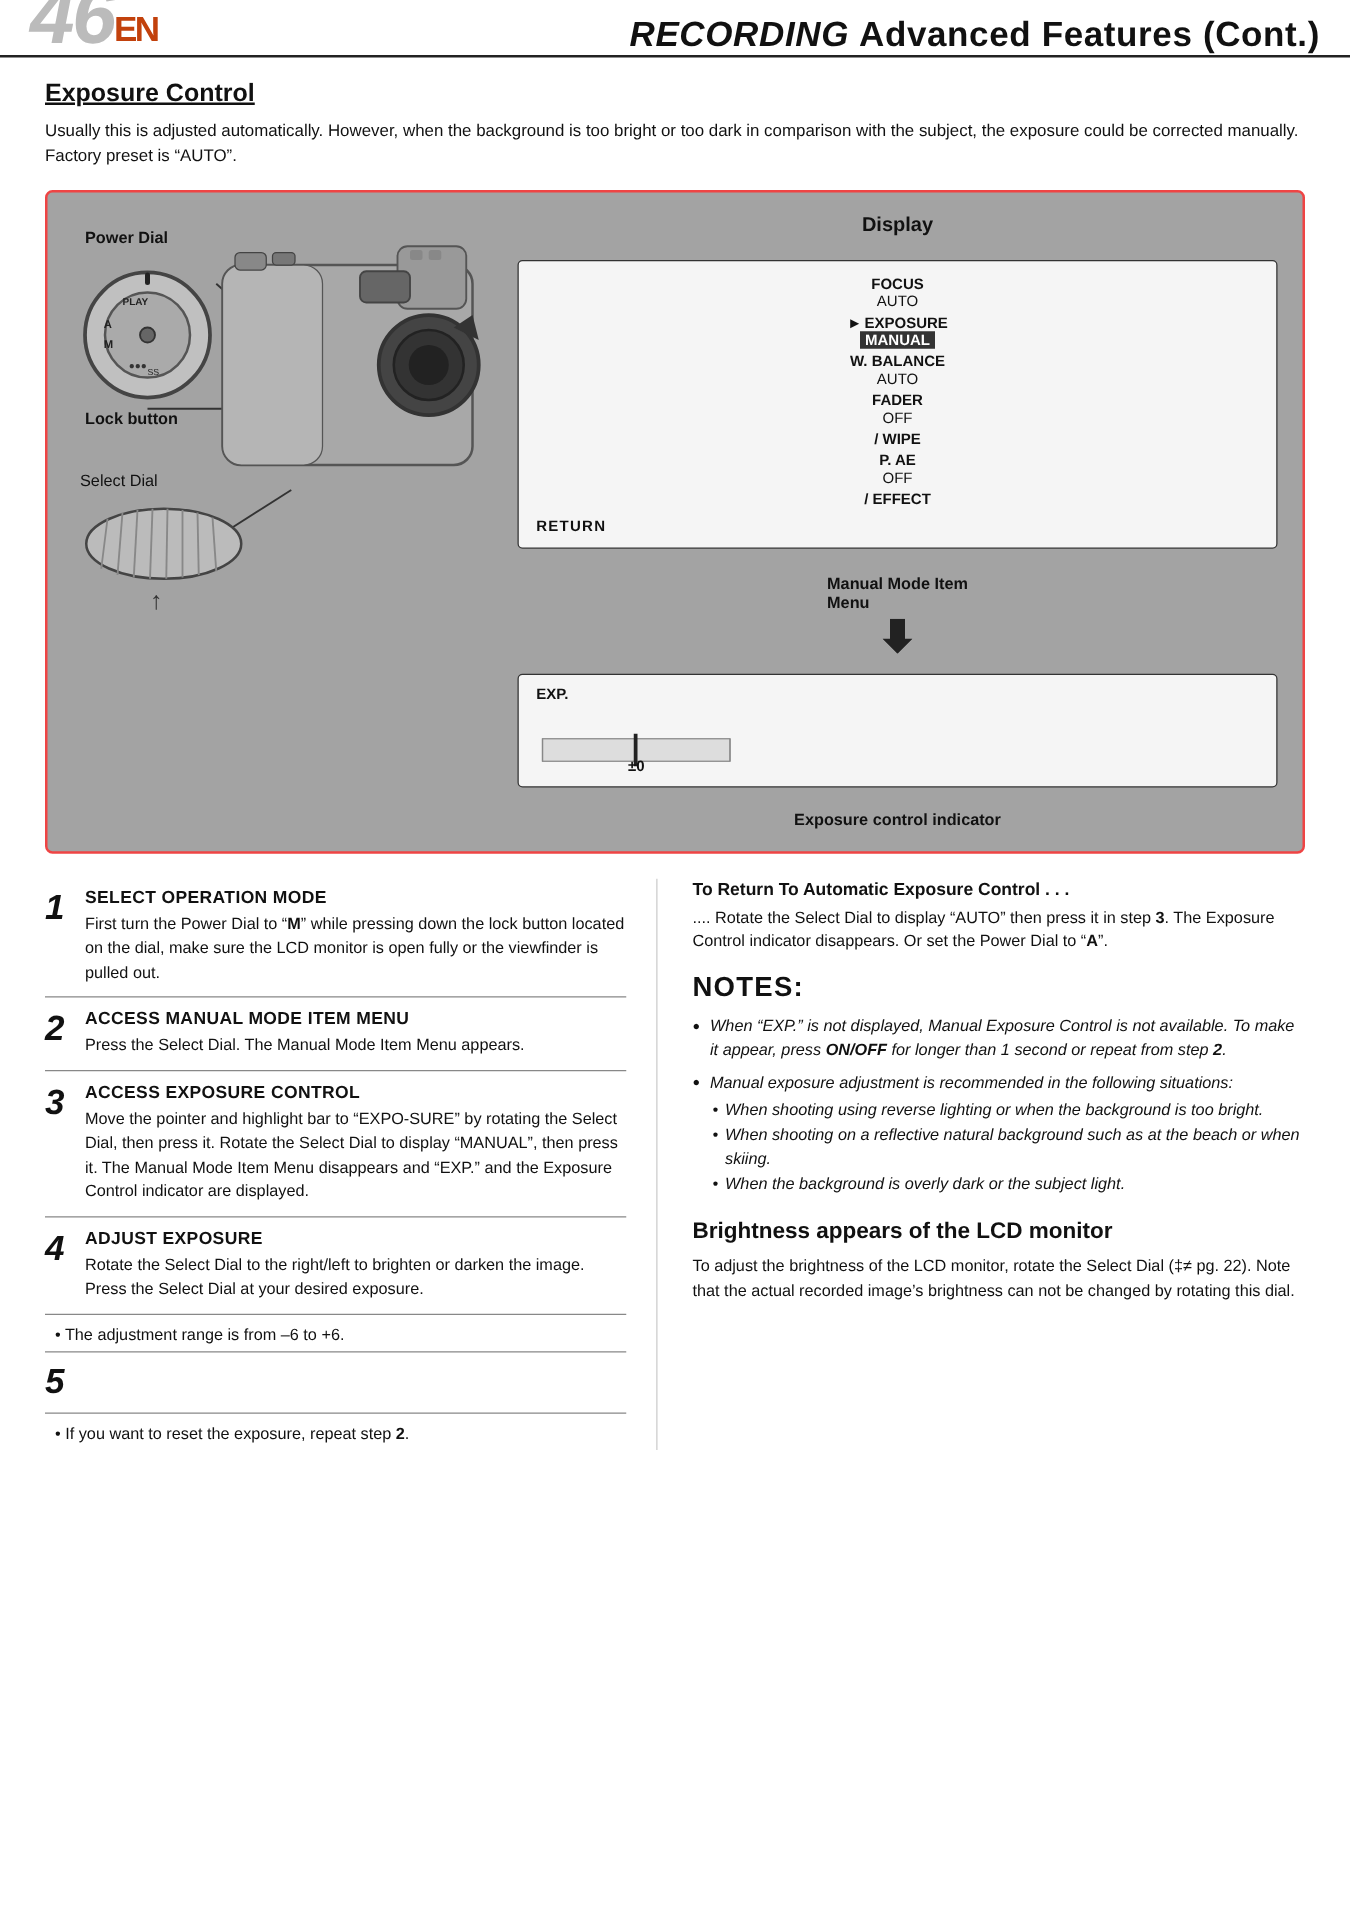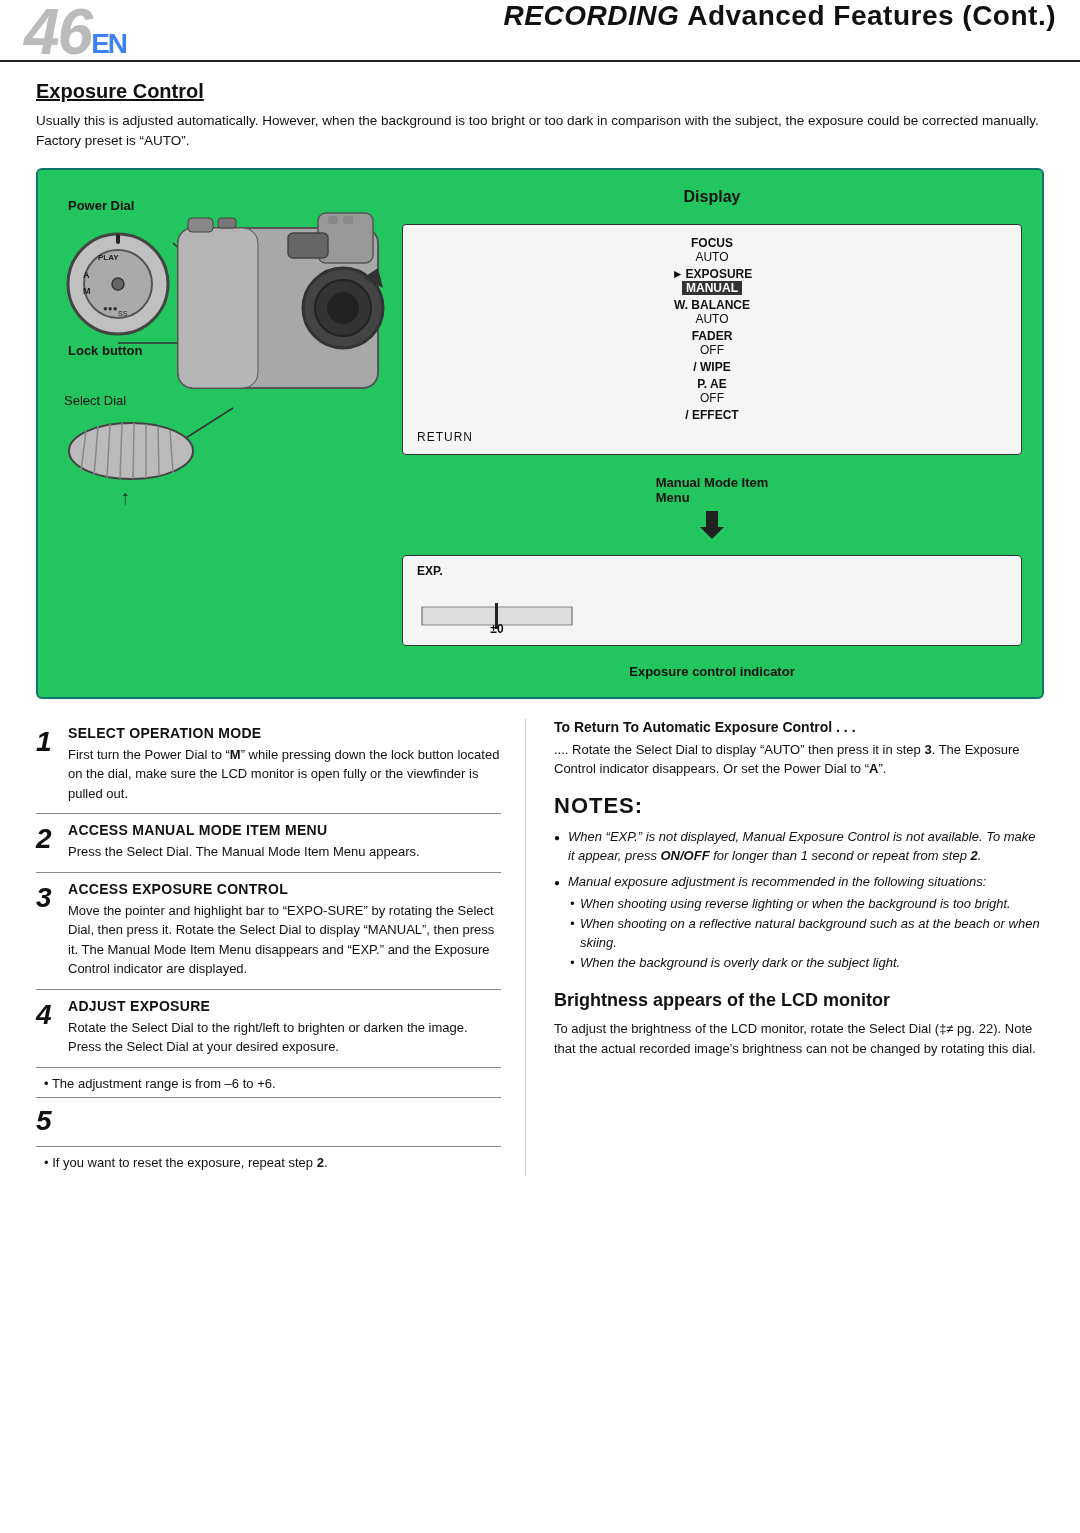--- a/index.html
+++ b/index.html
@@ -9,41 +9,41 @@
       background: #fff;
       font-family: Arial, Helvetica, sans-serif;
       font-size: 14px;
       color: #111;
       padding: 0;
     }
 
     
     .header {
       display: flex;
-      align-items: flex-start;
-      height: 62px;
+      align-items: flex-end;
+      height: 46px;
       border-bottom: 2px solid #222;
       margin-bottom: 0;
     }
     .header-page-num {
       font-size: 64px;
       font-weight: bold;
       font-style: italic;
       line-height: 1;
       padding: 0 8px 0 24px;
       color: #bbb;
       letter-spacing: -2px;
       display: flex;
       align-items: flex-end;
     }
     .header-page-num span.en {
       font-size: 28px;
       font-weight: bold;
       font-style: normal;
-      color: #3b82f6;
+      color: #c2410c;
       vertical-align: bottom;
       margin-bottom: 6px;
     }
     .header-title {
       flex: 1;
       display: flex;
       align-items: center;
       justify-content: flex-end;
       padding-right: 24px;
       font-size: 28px;
@@ -75,28 +75,28 @@
     }
 
     .intro-text {
       font-size: 13.5px;
       line-height: 1.5;
       margin-bottom: 16px;
     }
 
     
     .diagram-box {
-      border: 2px solid #0f766e;
+      border: 2px solid #ef4444;
       border-radius: 6px;
       padding: 18px 20px;
       margin-bottom: 20px;
       display: flex;
-      gap: 4px;
+      gap: 16px;
       align-items: flex-start;
-      background: #22c55e;
+      background: #a3a3a3;
     }
 
     
     .diagram-left {
       flex: 0 0 340px;
       position: relative;
     }
 
     
     .camera-area {
@@ -178,21 +178,21 @@
     }
     .display-menu-value.manual-box {
       background: #333;
       color: #fff;
       padding: 0 4px;
       font-weight: bold;
     }
     .display-menu-return {
       margin-top: 6px;
       font-size: 12px;
-      font-weight: normal;
+      font-weight: bold;
       letter-spacing: 1px;
     }
     .manual-mode-label {
       font-size: 13px;
       font-weight: bold;
       margin-top: 8px;
       display: flex;
       align-items: center;
       gap: 6px;
       flex-direction: column;

